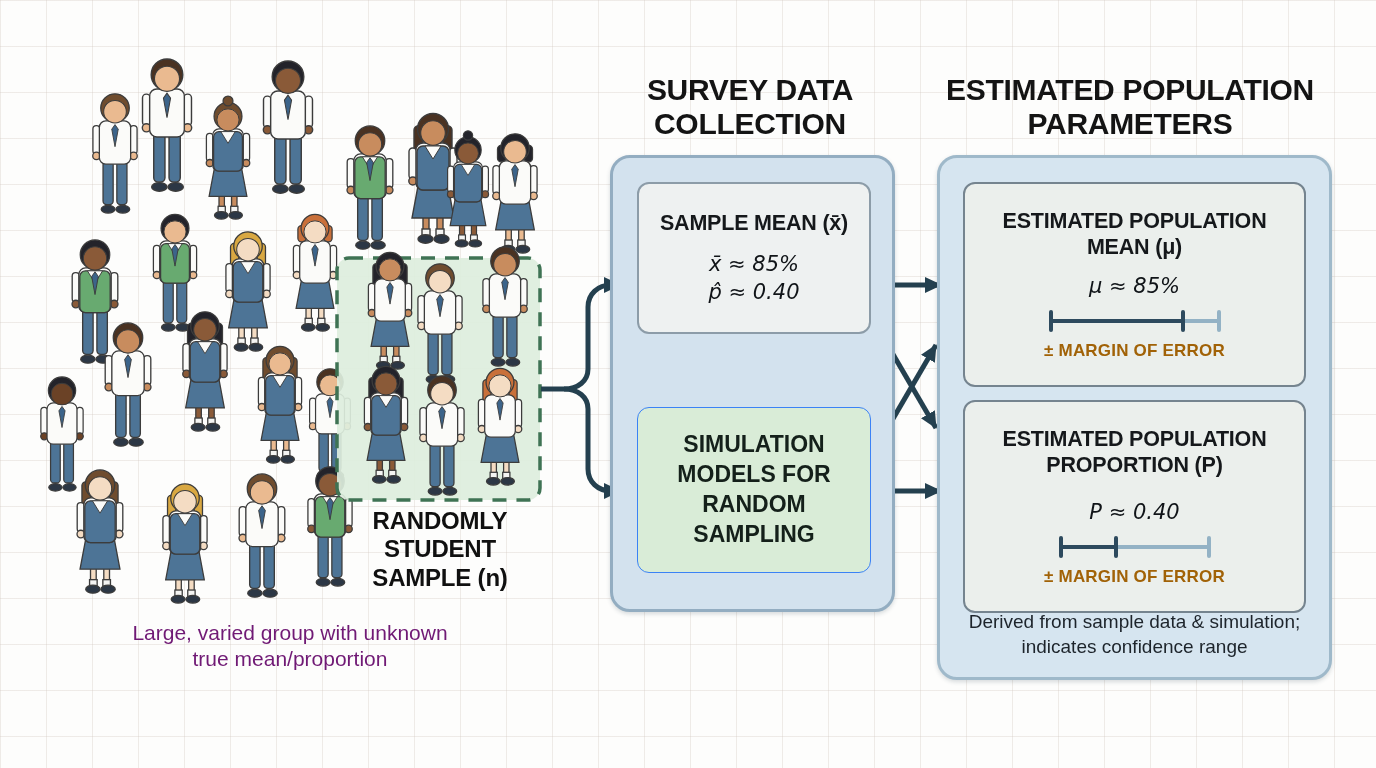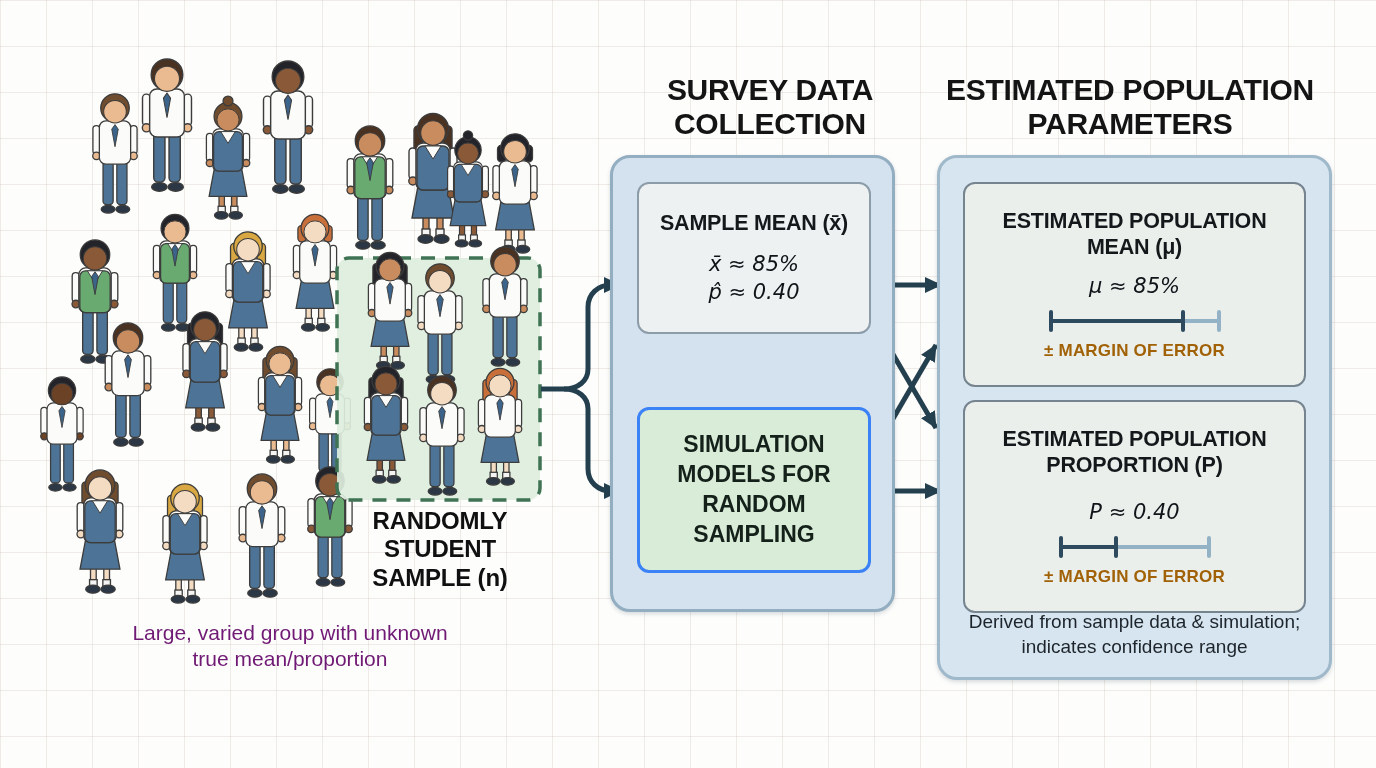--- a/index.html
+++ b/index.html
@@ -28,21 +28,21 @@
   #est-panel{left:937px;top:155px;width:395px;height:525px;
     background:#d6e5f0;border:3px solid #9fb9ca;box-sizing:border-box;}
   .inner-box{
     position:absolute;border-radius:12px;box-sizing:border-box;
     display:flex;flex-direction:column;align-items:center;justify-content:center;
     text-align:center;
   }
   #stats-box{left:24px;top:24px;width:234px;height:152px;
     background:#eef1f1;border:2px solid #8c9ca8;}
   #sim-box{left:24px;top:249px;width:234px;height:166px;
-    background:#d9ecd7;border:3px solid #3b82f6;}
+    background:#d9ecd7;border:1px solid #3b82f6;}
   #mean-box{left:23px;top:24px;width:343px;height:205px;
     background:#ebefec;border:2px solid #75848f;}
   #prop-box{left:23px;top:242px;width:343px;height:213px;
     background:#ebefec;border:2px solid #75848f;}
   .box-head{font-weight:bold;font-size:21.5px;line-height:1.22;letter-spacing:-0.2px;color:#15181b;}
   .math-val{font-style:italic;font-size:21px;line-height:1.35;color:#101418;
     font-family:"DejaVu Sans", sans-serif;font-weight:500;}
   .sim-line{font-weight:bold;font-size:23px;line-height:1.3;color:#14201a;}
   .margin-label{font-weight:bold;font-size:17px;letter-spacing:0.2px;color:#a16207;margin-top:9px;}
   
@@ -535,21 +535,21 @@
   <g stroke="#24404f" stroke-width="5" fill="none">
     <path d="M541,389 L564,389 C578,389 588,381 588,369 L588,307 C588,294 598,285 611,285 L620,285" marker-end="url(#ah)"></path>
     <path d="M564,389 C578,389 588,397 588,409 L588,469 C588,482 598,491 611,491 L620,491" marker-end="url(#ah)"></path>
     <path d="M873,285 L941,285" marker-end="url(#ah)"></path>
     <path d="M873,320 L936,428" marker-end="url(#ah)"></path>
     <path d="M873,453 L936,345" marker-end="url(#ah)"></path>
     <path d="M873,491 L941,491" marker-end="url(#ah)"></path>
   </g>
 </svg>
 
-<div class="abs ctr col-title" style="left:600px;top:73px;width:300px;margin-left:20px;">
+<div class="abs ctr col-title" style="left:600px;top:73px;width:300px;">
   <div>SURVEY DATA</div>
   <div>COLLECTION</div>
 </div>
 <div class="abs ctr col-title" style="left:925px;top:73px;width:410px;">
   <div>ESTIMATED POPULATION</div>
   <div>PARAMETERS</div>
 </div>
 
 <div class="panel" id="survey-panel">
   <div class="inner-box" id="stats-box">

